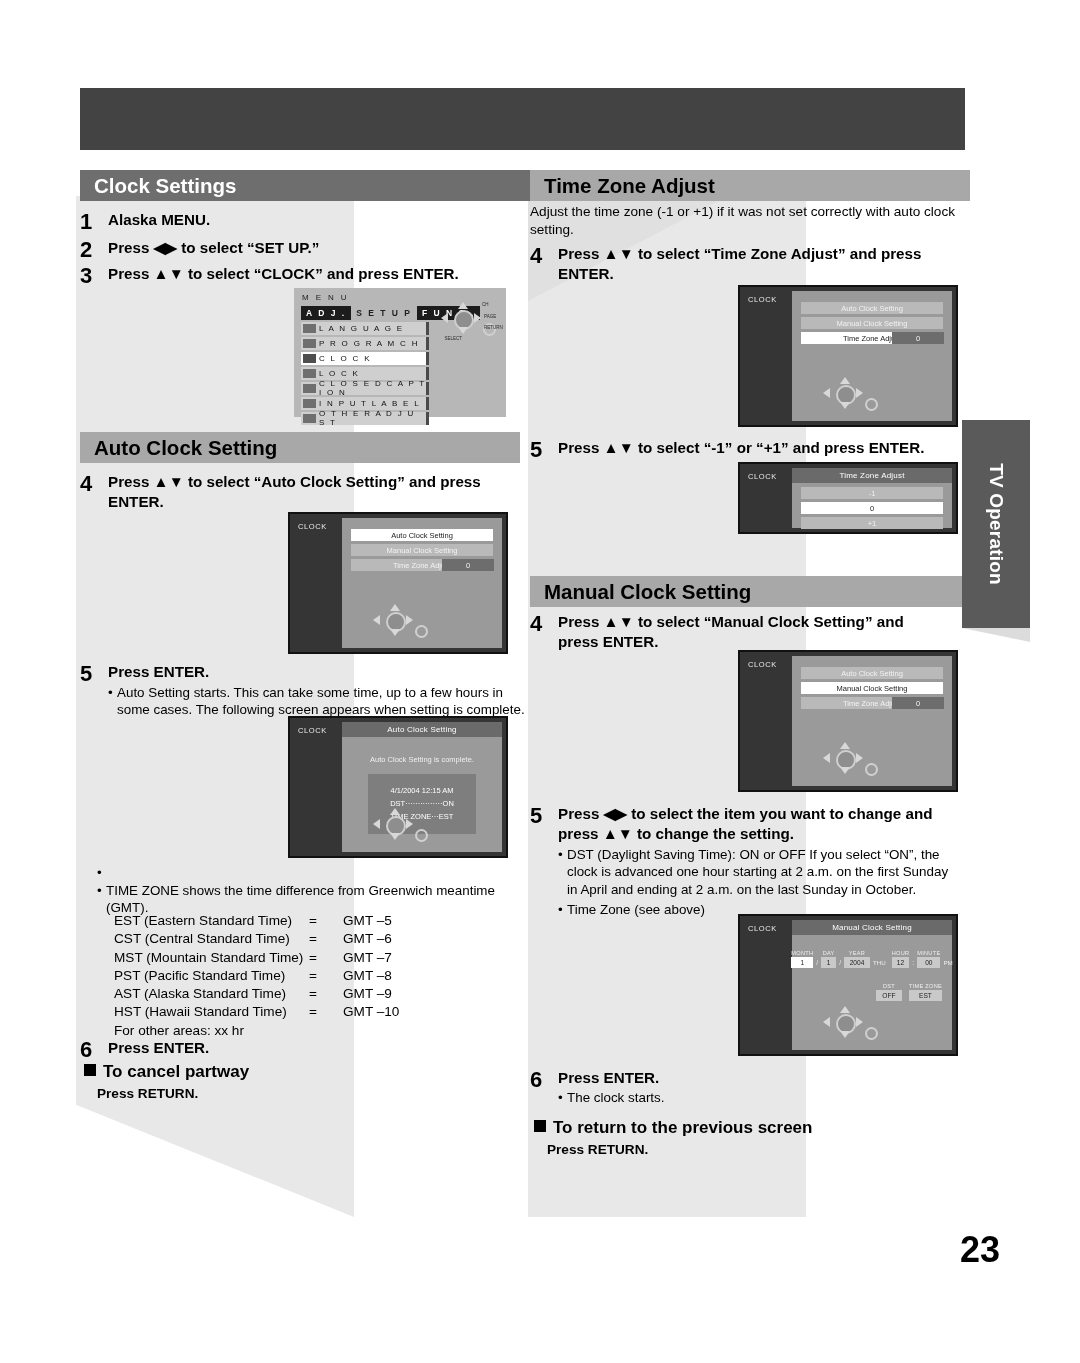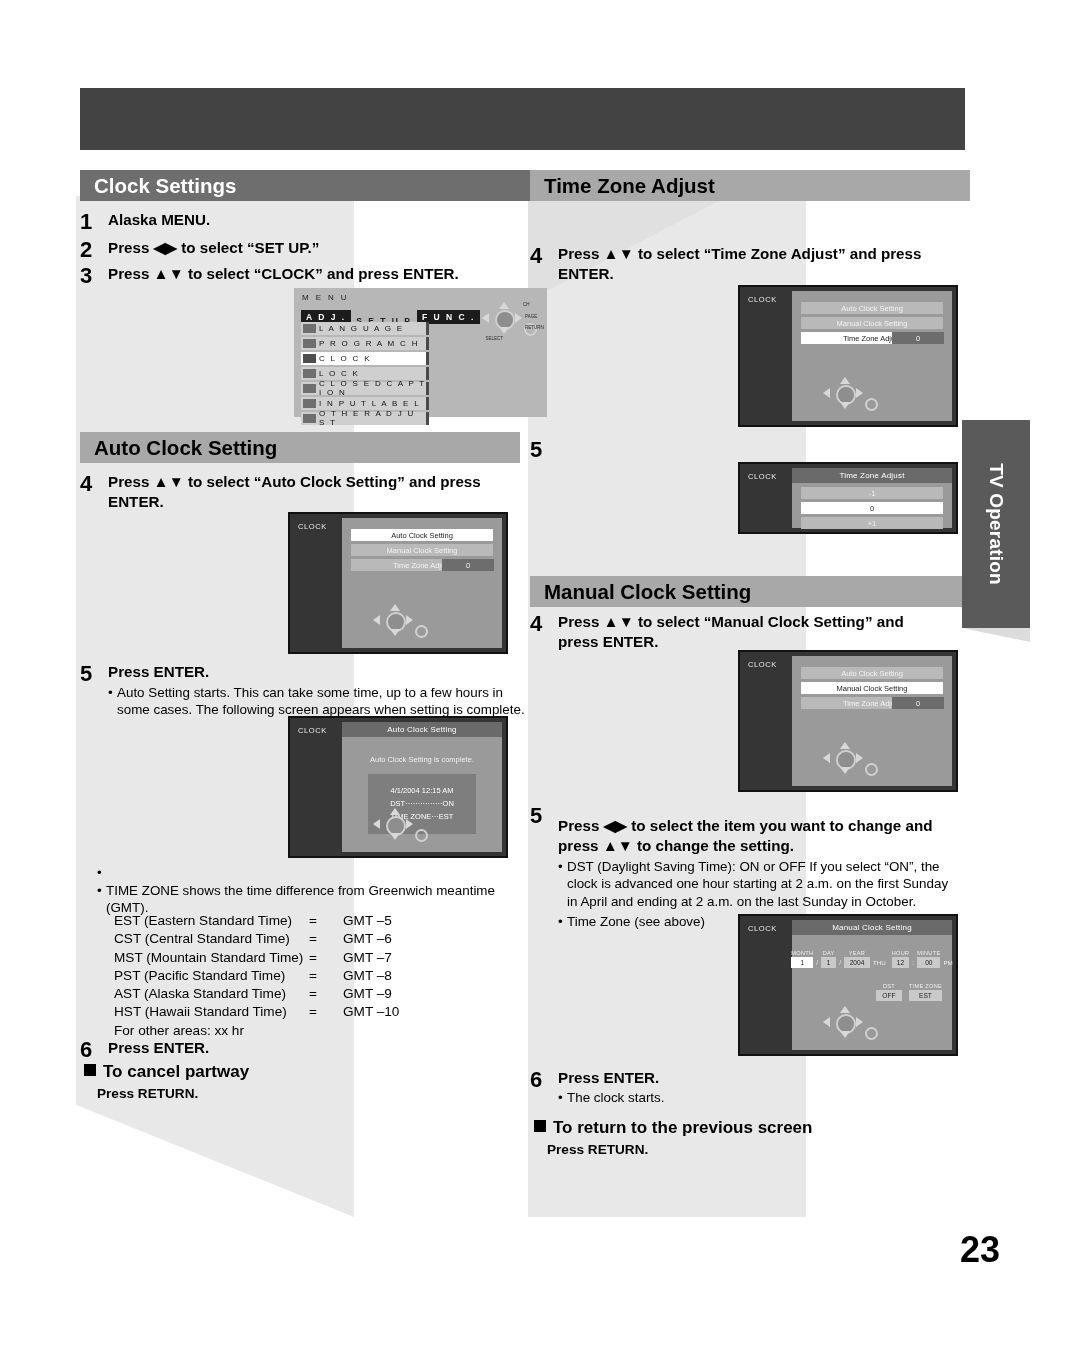--- a/index.html
+++ b/index.html
@@ -87,26 +87,26 @@
   .dpad .dn{left:22px;top:25px;border-left:5px solid transparent;border-right:5px solid transparent;
      border-top:7px solid #d8d8d8;}
   .dpad .lf{left:5px;top:11px;border-top:5px solid transparent;border-bottom:5px solid transparent;
      border-right:7px solid #d8d8d8;}
   .dpad .rt{left:38px;top:11px;border-top:5px solid transparent;border-bottom:5px solid transparent;
      border-left:7px solid #d8d8d8;}
   .dpad .ok{position:absolute;left:47px;top:21px;width:9px;height:9px;border-radius:50%;
      border:2px solid #d0d0d0;}
 
   
-  .menu-mock{position:absolute;background:#b7b7b7;padding-left:41px;}
+  .menu-mock{position:absolute;background:#b7b7b7;}
   .menu-mock .mlabel{position:absolute;left:8px;top:5px;font-size:8px;letter-spacing:2.4px;color:#222;}
   .menu-mock .tabs{position:absolute;left:7px;top:18px;display:flex;align-items:center;gap:0;}
   .menu-mock .tab{font-size:8.5px;letter-spacing:2px;padding:2px 5px;font-weight:bold;}
   .menu-mock .tab.on{background:#1c1c1c;color:#fff;}
-  .menu-mock .tab.off{color:#1f1f1f;margin-top:8px;}
+  .menu-mock .tab.off{color:#1f1f1f;}
   .menu-mock .rows{position:absolute;left:7px;top:34px;width:128px;}
   .menu-mock .mrow{height:12.5px;margin-bottom:2.5px;background:#cfcfcf;border-right:3px solid #4a4a4a;
      display:flex;align-items:center;font-size:8px;letter-spacing:1.8px;color:#111;
      padding-left:2px;box-sizing:border-box;}
   .menu-mock .mrow.sel{background:#ffffff;}
   .menu-mock .ico{width:13px;flex:0 0 13px;height:9px;background:#6f6f6f;margin-right:3px;}
   .menu-mock .mrow.sel .ico{background:#4e4e4e;}
   .menu-mock .panel{position:absolute;left:7px;top:34px;right:6px;bottom:5px;background:#e2e2e2;z-index:-1;}
   .menu-mock .dpadmini{position:absolute;right:8px;top:14px;width:62px;height:34px;}
   .menu-mock .dpadmini .lbl{position:absolute;font-size:4.5px;color:#2b2b2b;}
@@ -327,20 +327,21 @@
   <div class="sqhead" style="left:84px;top:1062px;">
     <span class="sq"></span>
     <span>To cancel partway</span>
   </div>
   <div class="subtxt" style="left:97px;top:1086px;">Press RETURN.</div>
 
   <div class="sect light" style="left:530px;top:170px;width:440px;">
     <span>Time Zone Adjust</span>
   </div>
 
+  <div class="para" style="left:530px;top:203px;width:430px;">Adjust the time zone (-1 or +1) if it was not set correctly with auto clock setting.</div>
 
   <div class="step" style="left:530px;top:244px;width:430px;">
     <div class="num">4</div>
     <div class="txt">Press ▲▼ to select “Time Zone Adjust” and press ENTER.</div>
   </div>
 
   <div class="osd" style="left:738px;top:285px;width:220px;height:142px;">
     <div class="tag">CLOCK</div>
     <div class="body">
       <div style="height:8px"></div>
@@ -360,20 +361,21 @@
           <div class="ar dn"></div>
         <div class="ar lf"></div>
           <div class="ar rt"></div>
           <div class="ok"></div>
       </div>
     </div>
   </div>
 
   <div class="step" style="left:530px;top:438px;width:430px;">
     <div class="num">5</div>
+    <div class="txt">Press ▲▼ to select “-1” or “+1” and press ENTER.</div>
   </div>
 
   <div class="osd" style="left:738px;top:462px;width:220px;height:72px;">
     <div class="tag">CLOCK</div>
     <div class="body">
       <div class="titlebar">Time Zone Adjust</div>
       <div class="opt" style="margin-top:4px;">
         <span>-1</span>
       </div>
       <div class="opt sel">
@@ -415,21 +417,21 @@
         <div class="ar lf"></div>
           <div class="ar rt"></div>
           <div class="ok"></div>
       </div>
     </div>
   </div>
 
   <div class="step" style="left:530px;top:804px;width:420px;">
     <div class="num">5</div>
     <div>
-      <div class="txt" style="width:392px;margin-top:12px;">Press ◀▶ to select the item you want to change and press ▲▼ to change the setting.</div>
+      <div class="txt" style="width:392px;">Press ◀▶ to select the item you want to change and press ▲▼ to change the setting.</div>
       <div class="bullets" style="width:400px;margin-top:2px;">
         <div class="b">
             <span class="dot">•</span>
             <span>DST (Daylight Saving Time): ON or OFF If you select “ON”, the clock is advanced one hour starting at 2 a.m. on the first Sunday in April and ending at 2 a.m. on the last Sunday in October.</span>
           </div>
         <div class="b" style="margin-top:2px;">
             <span class="dot">•</span>
             <span>Time Zone (see above)</span>
           </div>
       </div>

